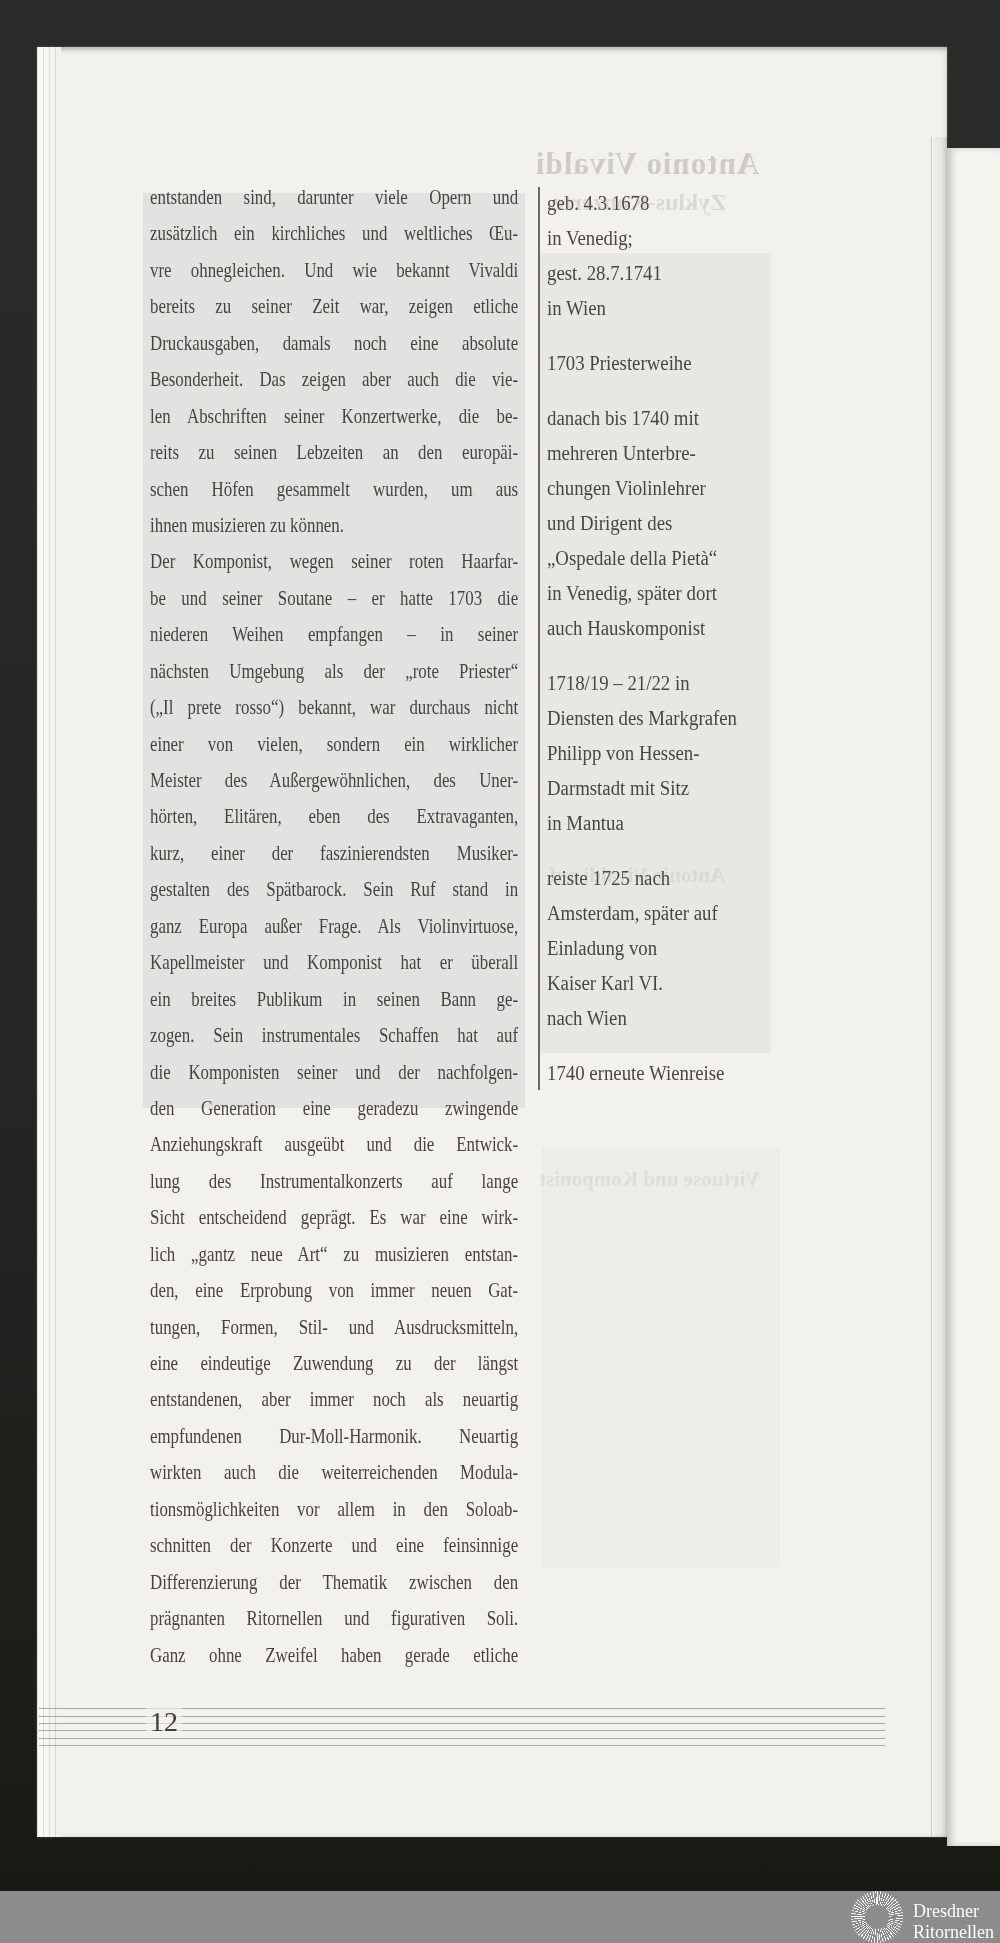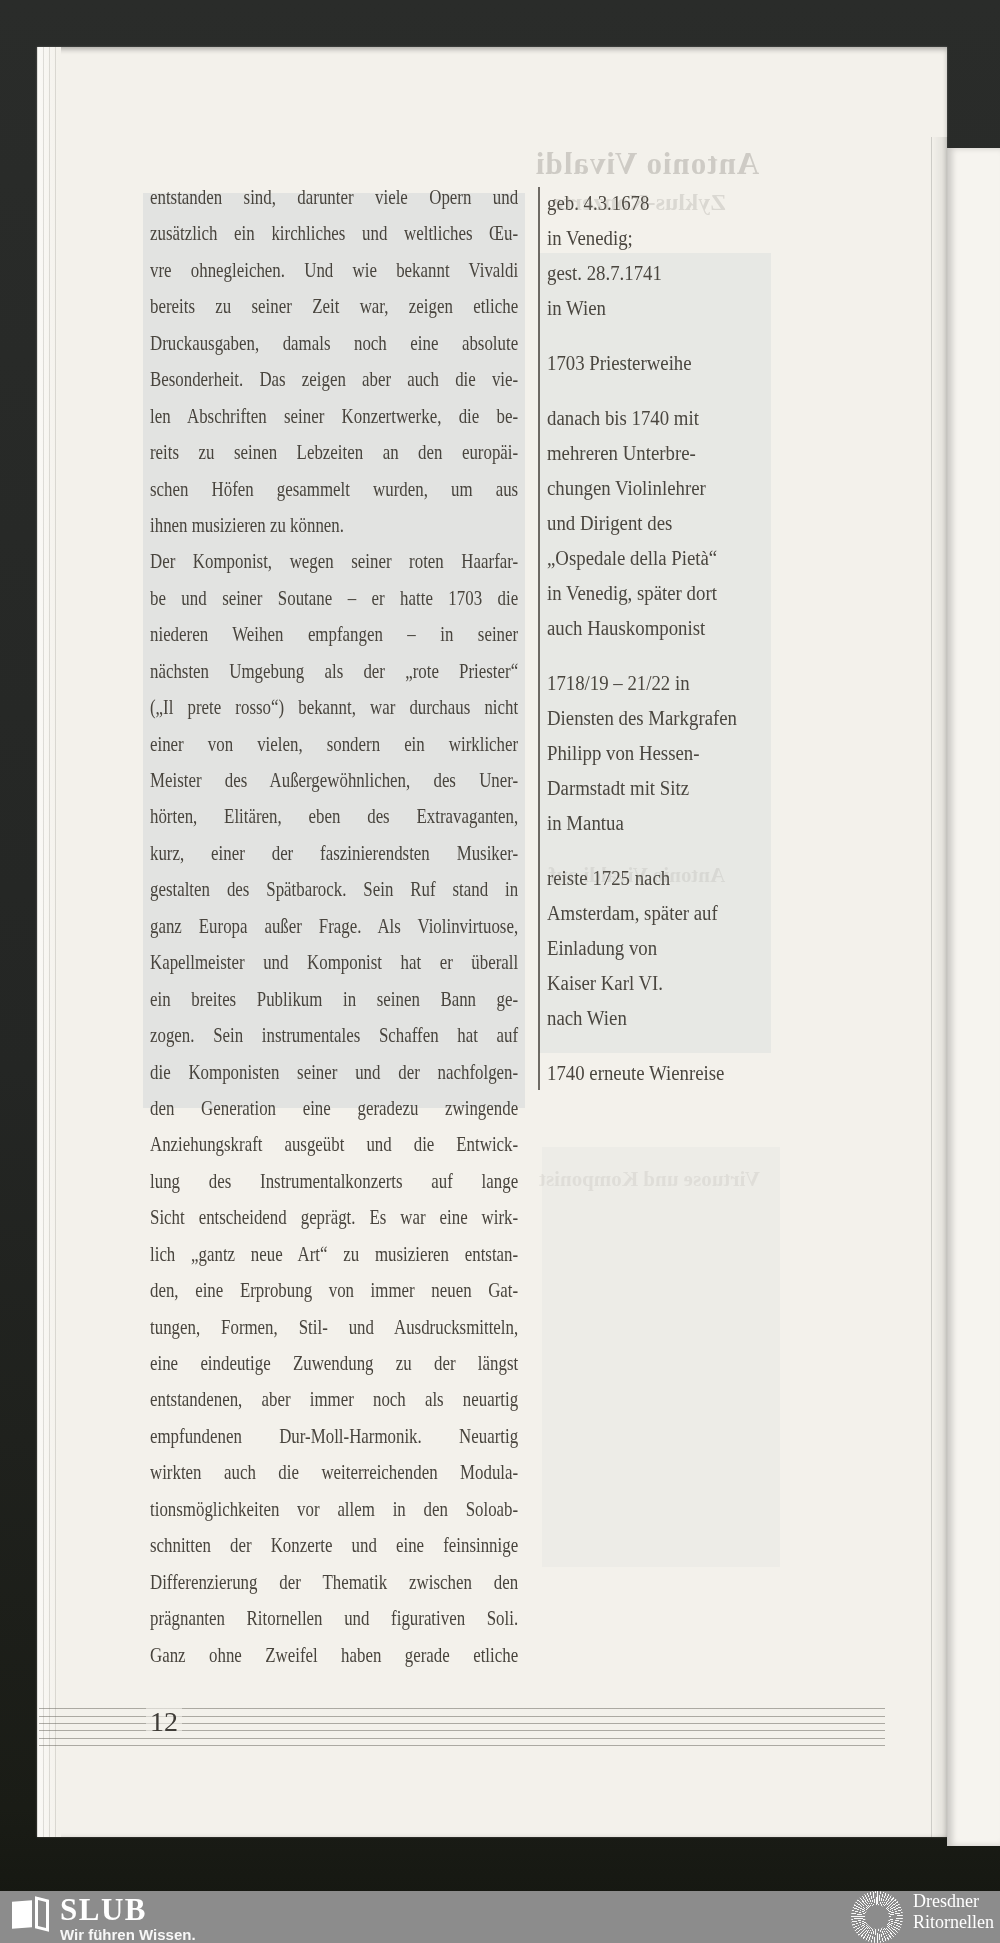--- a/index.html
+++ b/index.html
@@ -73,21 +73,21 @@
     background:rgba(243,241,235,0.6); padding:0 4px; line-height:30px;margin-left:24px;
   }
   
   #footer-bar { position:absolute; left:0; top:1891px; width:1000px; height:52px; background:#8c8c8c; }
   #slub { position:absolute; left:12px; top:3px; height:46px; display:flex; align-items:flex-start; }
   #book { position:relative; width:36px; height:36px; margin:3px 12px 0 0; }
   #book .bl { position:absolute; left:0; top:4px; width:20px; height:27px; background:#fff; transform:skewY(-5deg); }
   #book .br { position:absolute; left:23px; top:1px; width:8px; height:26px; border:3px solid #fff; background:transparent; transform:skewY(14deg); }
   #slub-wordmark { font-family:"Liberation Serif", serif; font-weight:bold; font-size:31px; line-height:31px; color:#ffffff; letter-spacing:1.5px; }
   #slub-tagline  { font-family:"Liberation Sans", sans-serif; font-weight:bold; font-size:15px; color:#f7f7f7; margin-top:1px; }
-  #phil { position:absolute; right:6px; top:0; height:52px; display:flex; align-items:flex-start; }
+  #phil { position:absolute; right:6px; top:0; height:52px; display:flex; align-items:flex-end; }
   #burst {
     width:52px; height:52px; border-radius:50%; position:relative; flex:0 0 auto;
     background: repeating-conic-gradient(rgba(255,255,255,0.95) 0deg 2.2deg, rgba(255,255,255,0) 2.2deg 6.6deg);
   }
   #burst::after { content:""; position:absolute; left:50%; top:50%; width:24px; height:24px; margin:-12px 0 0 -12px; border-radius:50%; background:#8c8c8c; }
   #phil-text { margin-left:10px; font-family:"Liberation Serif", serif; font-size:18px; line-height:21px; color:#ffffff; }
 </style>
 </head>
 <body>
 
@@ -188,30 +188,20 @@
   <div id="page-fold"></div>
 <div class="bt bt0">Antonio Vivaldi</div>
     <div class="bt bt1">Zyklus-Konzerte</div>
     <div class="bt bt2">Antonio Vivaldi auf</div>
     <div class="bt bt3">Virtuose und Komponist</div>
   </div>
 
 <div id="page2"></div>
 
 <div id="footer-bar">
-  <div id="slub">
-    <div id="book">
-      <span class="bl"></span>
-      <span class="br"></span>
-    </div>
-    <div>
-      <div id="slub-wordmark">SLUB</div>
-      <div id="slub-tagline">Wir führen Wissen.</div>
-    </div>
-  </div>
   <div id="phil">
     <div id="burst"></div>
     <div id="phil-text">
       <div>Dresdner</div>
       <div>Ritornellen</div>
     </div>
   </div>
 </div>
 
 </body></html>

